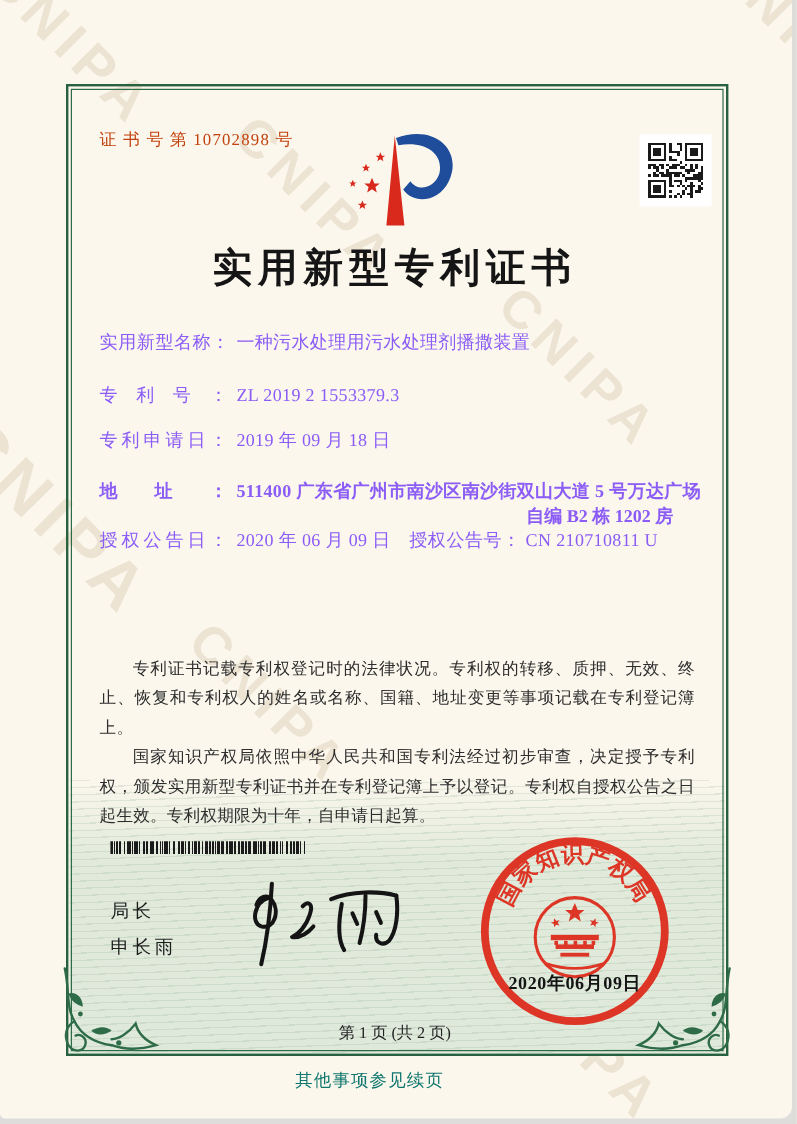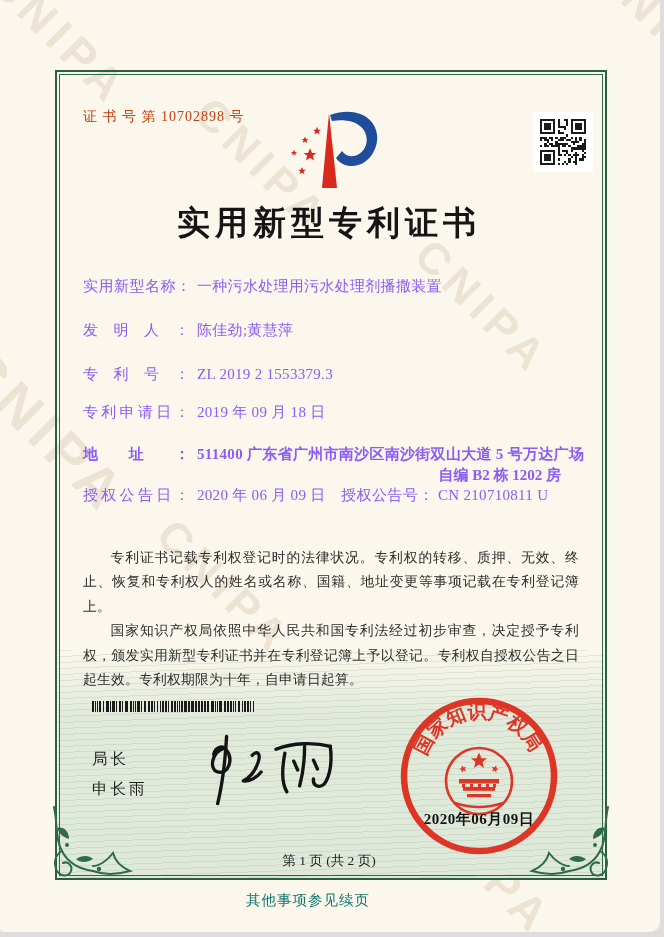--- a/index.html
+++ b/index.html
@@ -249,23 +249,20 @@
       <use href="#st" transform="translate(31,61) scale(0.40)" fill="#d8291c"></use>
     </svg>
   </div>
 
   <div class="z3 title">实用新型专利证书</div>
 
   <div class="z3 fields">
     <div class="frow mb1">
       <span class="flabel">实用新型名称：</span><span class="fval">一种污水处理用污水处理剂播撒装置</span>
     </div>
-    <div class="frow mb2">
-      <span class="flabel">发明人：</span><span class="fval">陈佳劲;黄慧萍</span>
-    </div>
     <div class="frow mb3">
       <span class="flabel">专利号：</span><span class="fval">ZL 2019 2 1553379.3</span>
     </div>
     <div class="frow mb4">
       <span class="flabel">专利申请日：</span><span class="fval">2019 年 09 月 18 日</span>
     </div>
     <div class="frow mb6">
       <span class="flabel">地址：</span><span class="fval">511400 广东省广州市南沙区南沙街双山大道 5 号万达广场</span>
       <div class="addr2">自编 B2 栋 1202 房</div>
     </div>

